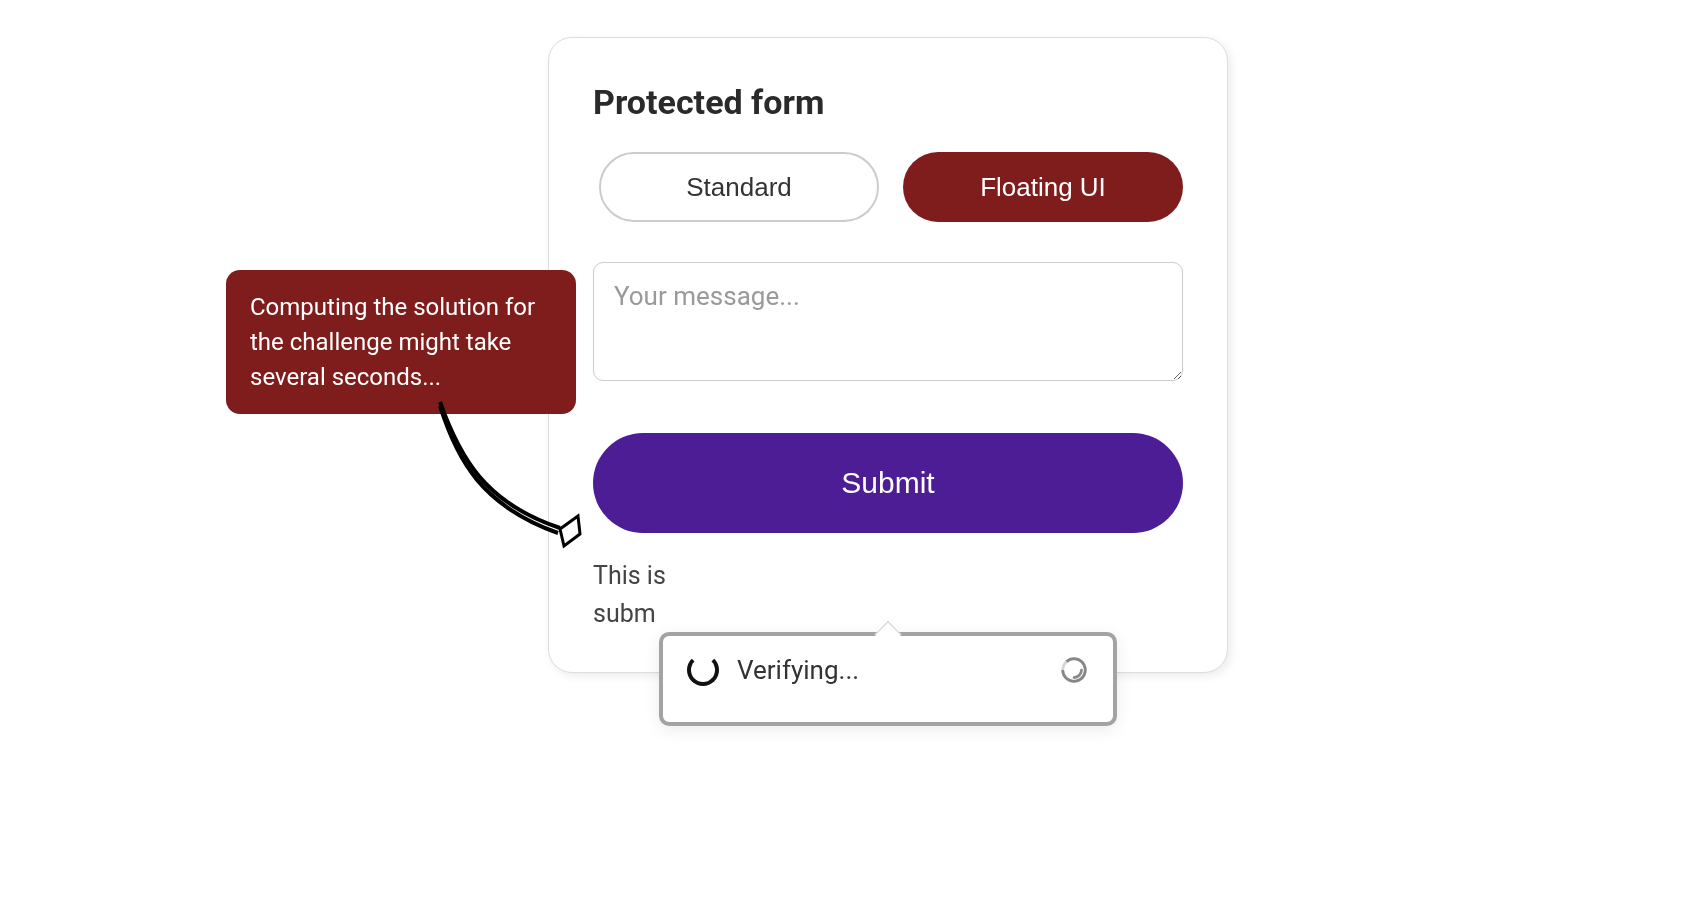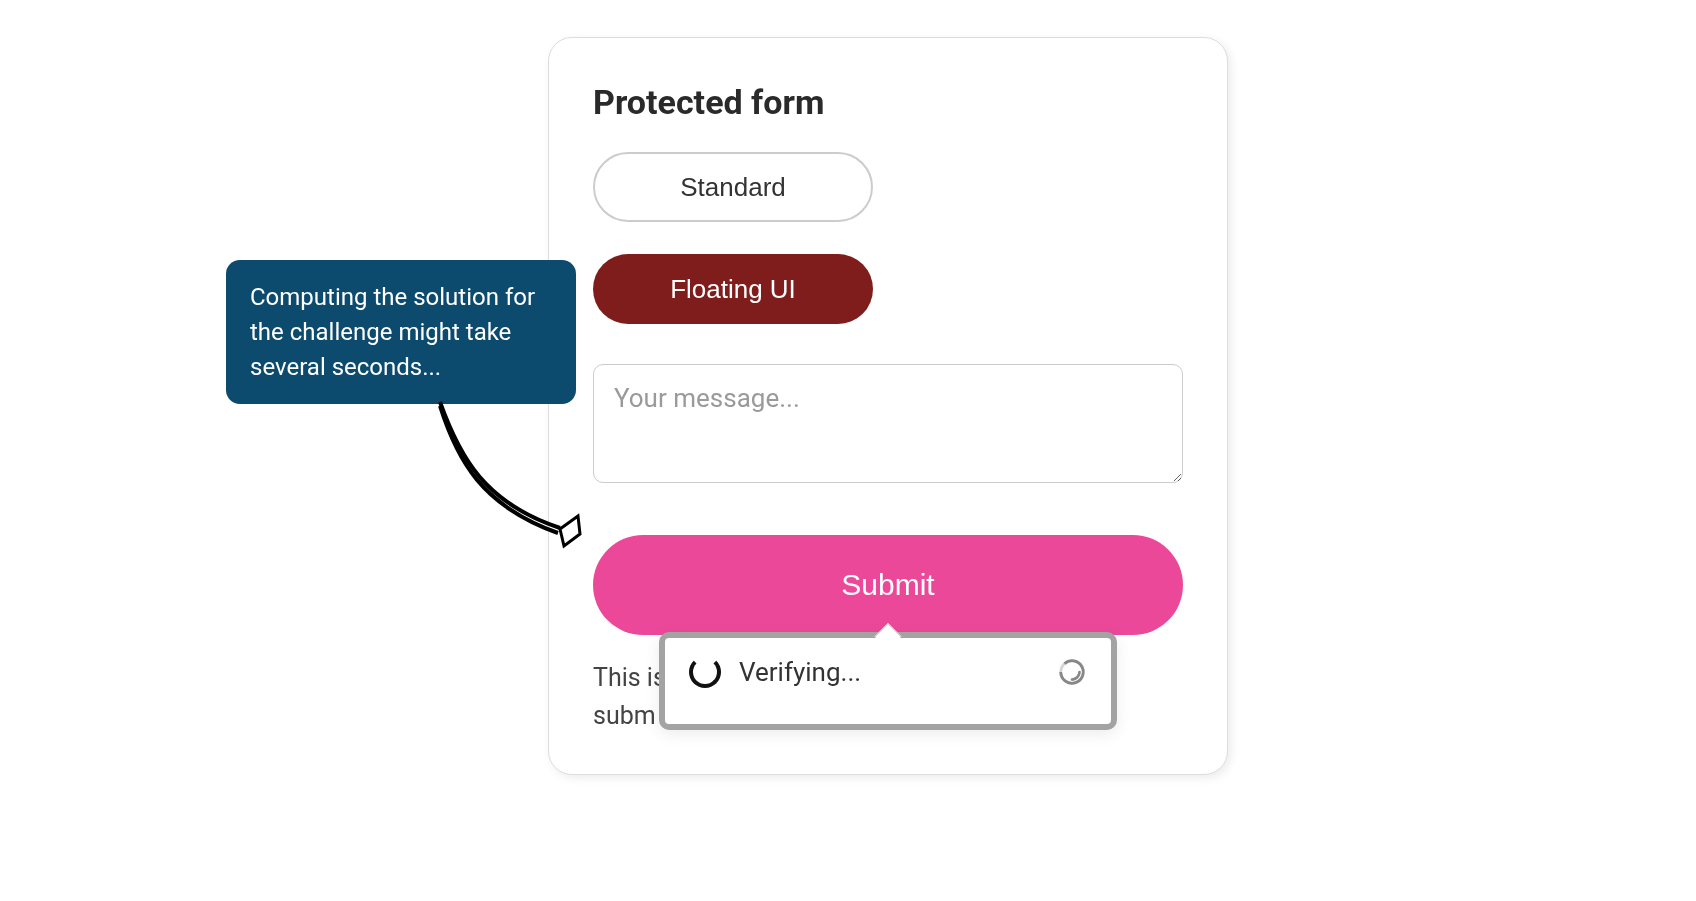--- a/index.html
+++ b/index.html
@@ -27,24 +27,23 @@
       margin-top: 7px;
     }
     .form-title {
       font-size: 34px;
       font-weight: 700;
       color: #2a2a2a;
       margin-bottom: 30px;
     }
     .tabs {
       display: flex;
-      gap: 32px;
+      gap: 24px;
       margin-bottom: 40px;
       justify-content: flex-end;
-      flex-direction: column;
     }
     .tab {
       flex: 0 0 auto;
       width: 280px;
       height: 70px;
       border-radius: 50px;
       font-size: 26px;
       display: flex;
       align-items: center;
       justify-content: center;
@@ -78,39 +77,39 @@
       color: #333;
       resize: both;
       margin-bottom: 48px;
     }
     .textarea::placeholder {
       color: #9a9a9a;
     }
     .submit-btn {
       width: 100%;
       height: 100px;
-      background: #ec4899;
+      background: #4c1d95;
       color: #ffffff;
       border: none;
       border-radius: 60px;
       font-size: 30px;
       font-weight: 400;
       cursor: pointer;
       margin-bottom: 24px;
     }
     .helper-text {
       font-size: 25px;
       color: #444;
       line-height: 1.5;
     }
     .tooltip {
       position: absolute;
       left: 226px;
-      top: 260px;
-      background: #0c4a6e;
+      top: 270px;
+      background: #7f1d1d;
       color: #ffffff;
       padding: 20px 24px;
       border-radius: 14px;
       font-size: 24px;
       line-height: 1.45;
       max-width: 350px;
     }
     .arrow-svg {
       position: absolute;
       left: 420px;
@@ -118,21 +117,21 @@
       width: 180px;
       height: 160px;
       pointer-events: none;
     }
     .captcha-popover {
       position: absolute;
       left: 659px;
       top: 632px;
       width: 458px;
       background: #ffffff;
-      border: 6px solid #a3a3a3;
+      border: 4px solid #a3a3a3;
       border-radius: 10px;
       box-shadow: 0 4px 16px rgba(0,0,0,0.08);
       padding: 18px 24px 14px 24px;
     }
     .captcha-popover::before {
       content: "";
       position: absolute;
       top: -11px;
       left: 50%;
       transform: translateX(-50%) rotate(45deg);

